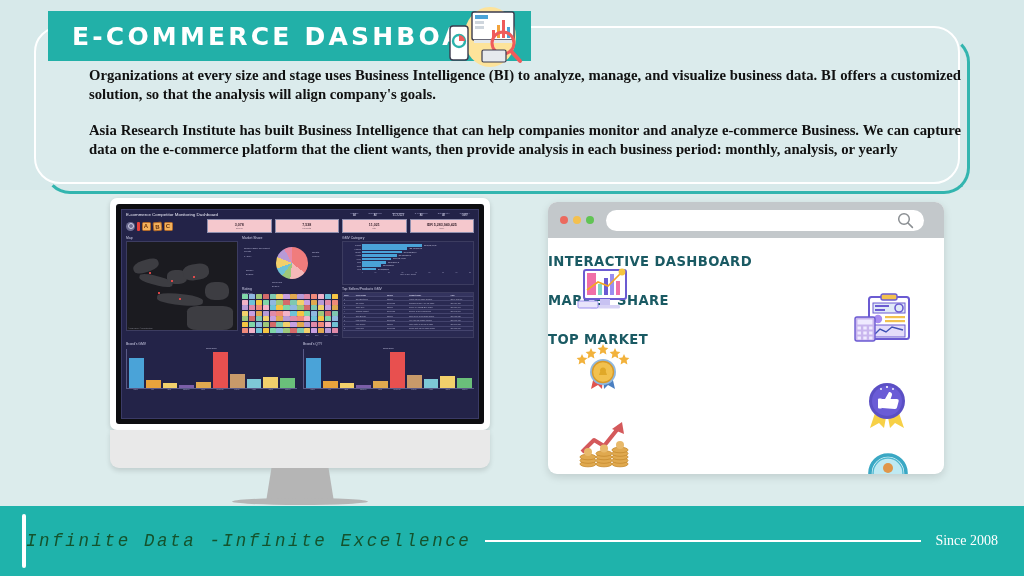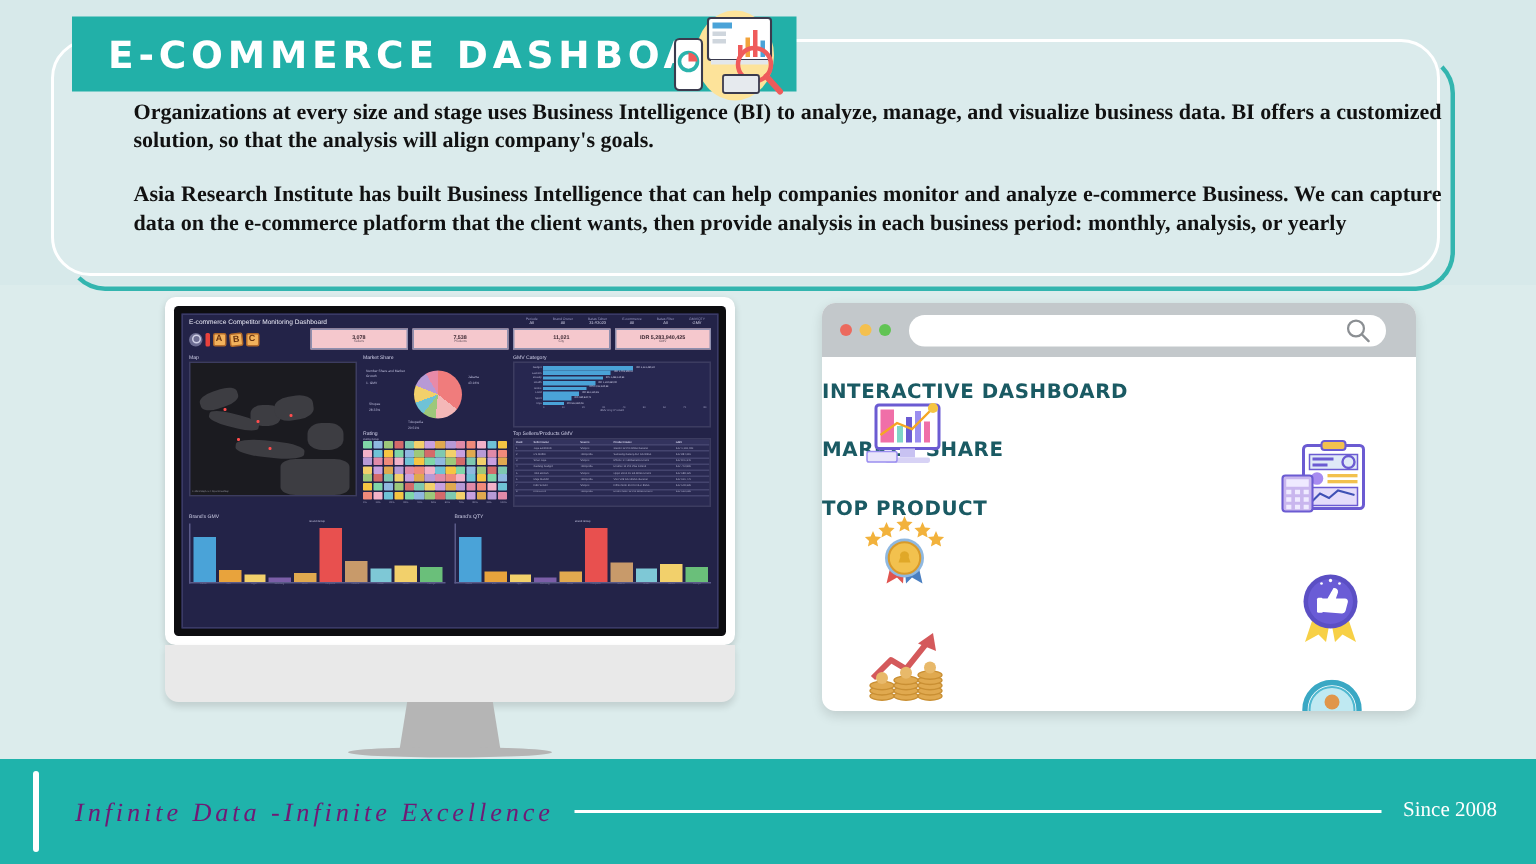--- a/index.html
+++ b/index.html
@@ -225,24 +225,23 @@
     display: flex; align-items: center;
   }
   #logo-ari {
     margin-left: 22px; width: 70px; height: 40px;
     display: flex; align-items: center;
   }
   #logo-divider {
     width: 4px; height: 54px; background: #ffffff; margin-left: 22px; border-radius: 2px;
   }
   #tagline {
-    margin-left: 24px;
-    color: #701a75; font-size: 17.5px; font-style: italic;
+    color: #14532d; font-size: 17.5px; font-style: italic;
     letter-spacing: 2.6px; white-space: nowrap;
-    font-family: Liberation Serif, serif;
+    font-family: Liberation Mono, monospace;
   }
   #tag-rule { flex: 1; height: 2px; background: #ffffff; margin: 0 14px; }
   #since {
     color: #ffffff; font-size: 14px; margin-right: 26px; white-space: nowrap;
     font-family: "Liberation Serif", serif;
   }
 </style>
 </head>
 <body>
 
@@ -706,21 +705,21 @@
         <circle cx="7" cy="7" r="5.3" fill="none" stroke="#8b8f93" stroke-width="1.5"></circle>
         <line x1="11" y1="11" x2="15.4" y2="15.4" stroke="#8b8f93" stroke-width="1.6" stroke-linecap="round"></line>
       </svg>
     </div>
   </div>
 
   <div id="browser-body">
 
     <div class="feature-label" style="top:16px">INTERACTIVE DASHBOARD</div>
     <div class="feature-label" style="top:55px">MARKET SHARE</div>
-    <div class="feature-label" style="top:94px">TOP PRODUCT</div>
+    <div class="feature-label" style="top:94px">TOP MARKET</div>
 
     <svg class="feat-icon" style="left:28px;top:30px" width="56" height="48" viewBox="0 0 56 48">
       <rect x="8" y="2" width="42" height="29" rx="2" fill="#ffffff" stroke="#6b5bd2" stroke-width="2"></rect>
       <rect x="11" y="5" width="9" height="22" fill="#f06fa8"></rect>
       <rect x="22" y="16" width="4" height="11" fill="#7fd6c8"></rect>
       <rect x="28" y="10" width="4" height="17" fill="#6b5bd2"></rect>
       <rect x="34" y="6" width="4" height="21" fill="#9b8ef0"></rect>
       <rect x="40" y="13" width="4" height="14" fill="#f06fa8"></rect>
       <polyline points="11,22 22,14 32,18 46,4" fill="none" stroke="#f5a623" stroke-width="1.6"></polyline>
       <circle cx="46" cy="4" r="3.4" fill="#f5c542"></circle>

